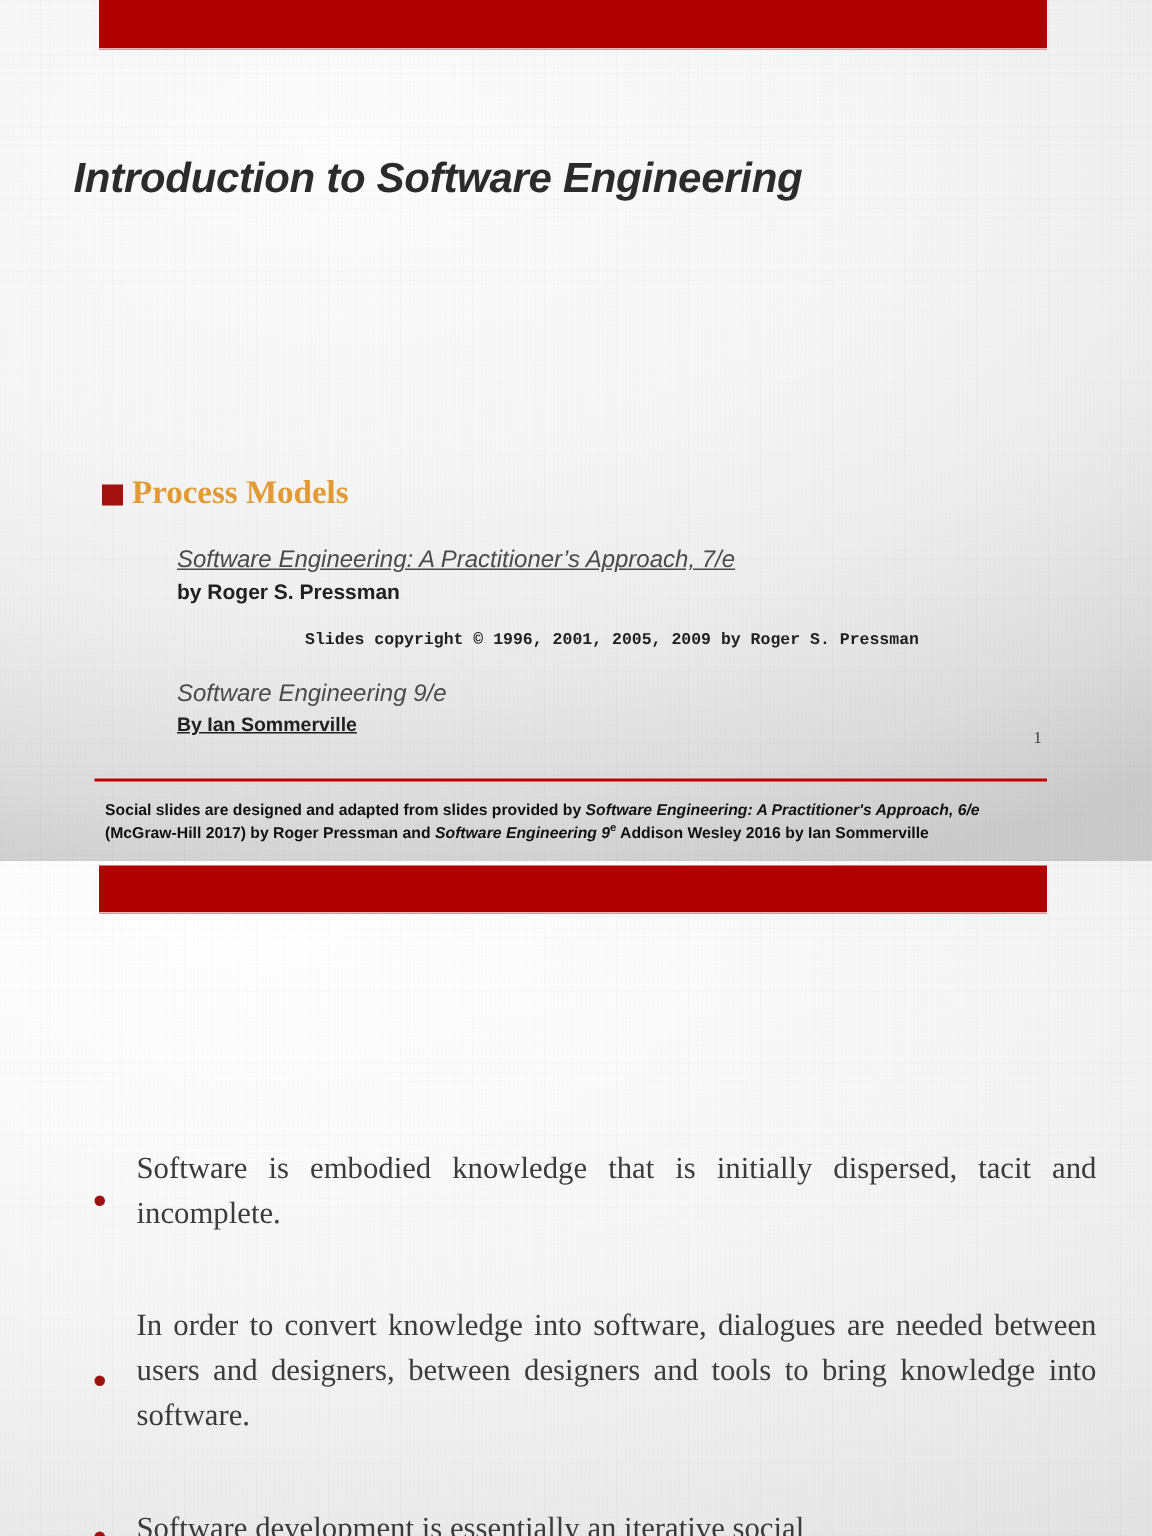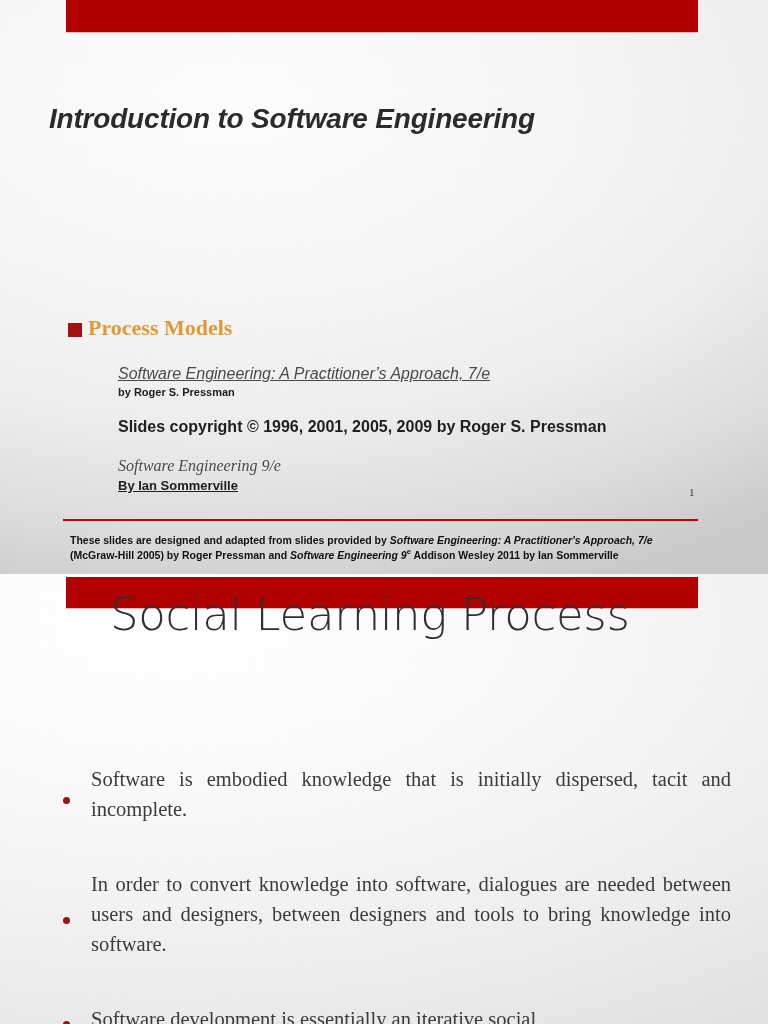--- a/index.html
+++ b/index.html
@@ -103,36 +103,37 @@
     font-family: "Liberation Sans", sans-serif;
     font-size: 16px;
     font-style: italic;
     color: #4a4a4a;
     margin-top: 24px;
     line-height: 1.25;
     text-decoration: underline;
   }
   .ref-author {
     font-family: "Liberation Sans", sans-serif;
-    font-size: 11px;
+    font-size: 14px;
     font-weight: bold;
     color: #202020;
     margin-top: 2px;
     line-height: 1.2;
   }
   .ref-copy {
-    font-family: Liberation Sans, sans-serif;
-    font-size: 16px;
+    font-family: Liberation Mono, monospace;
+    font-size: 11px;
     font-weight: bold;
     color: #202020;
     margin-top: 18px;
     line-height: 1.2;
+    text-align: center;
   }
   .ref-title2 {
-    font-family: Liberation Serif, serif;
+    font-family: Liberation Sans, sans-serif;
     font-size: 16px;
     font-style: italic;
     color: #4a4a4a;
     margin-top: 19px;
     line-height: 1.25;
   }
   .ref-author2 {
     font-family: "Liberation Sans", sans-serif;
     font-size: 13px;
     font-weight: bold;
@@ -293,30 +294,29 @@
         <div class="ref-author2">By Ian Sommerville</div>
       </div>
     </div>
 
 
     <div class="page-num">1</div>
 
     <div class="rule"></div>
 
     <div class="footnote">
-      <span>These slides are designed and adapted from slides provided by </span><i>Software Engineering: A Practitioner's Approach, 7/e</i><br>
-      <span>(McGraw-Hill 2005) by Roger Pressman and </span><i>Software Engineering 9</i><sup>e</sup><span> Addison Wesley 2011 by Ian Sommerville</span>
+      <span>Social slides are designed and adapted from slides provided by </span><i>Software Engineering: A Practitioner's Approach, 6/e</i><br>
+      <span>(McGraw-Hill 2017) by Roger Pressman and </span><i>Software Engineering 9</i><sup>e</sup><span> Addison Wesley 2016 by Ian Sommerville</span>
     </div>
   </div>
 
   <div class="slide2">
 
     <div class="s2-bar"></div>
 
-    <div class="s2-title">Social Learning Process</div>
 
     <div class="bullets">
 
       <div class="bullet">
         <span class="bullet-dot"></span>
         <span class="bullet-text">Software is embodied knowledge that is initially dispersed, tacit and incomplete.</span>
       </div>
 
       <div class="bullet">
         <span class="bullet-dot"></span>

